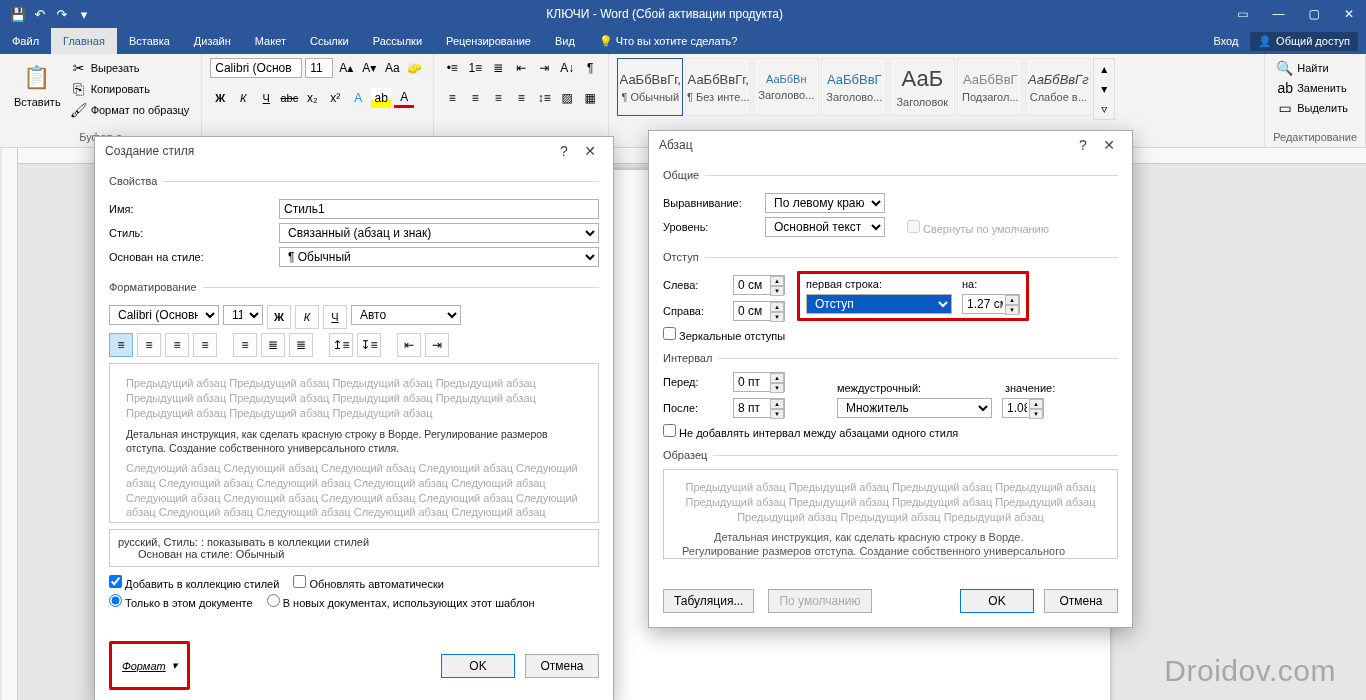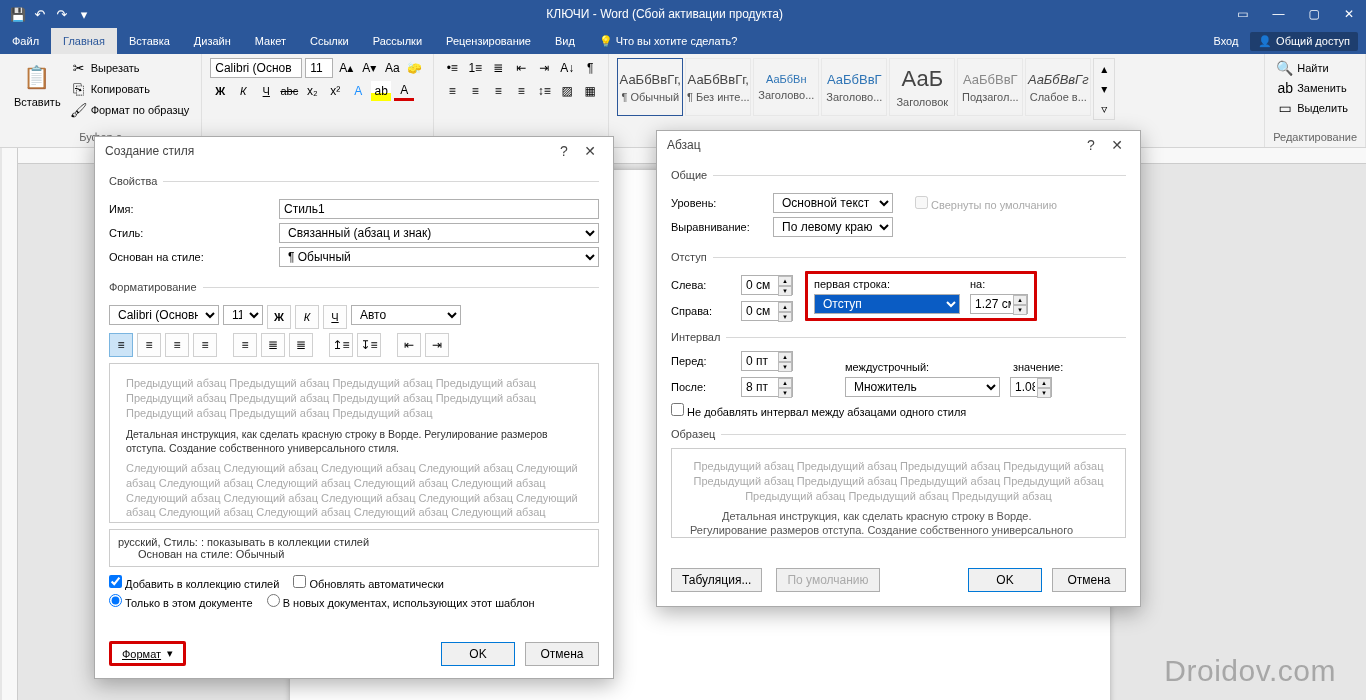--- a/index.html
+++ b/index.html
@@ -23,21 +23,21 @@
 
 
 .ribbon { height: 94px; background: #f3f3f3; border-bottom: 1px solid #d4d4d4; display: flex; }
 .ribbon-group { border-right: 1px solid #e0e0e0; padding: 4px 8px; display: flex; flex-direction: column; font-size: 11px; }
 .ribbon-group .label { margin-top: auto; text-align: center; color: #666; padding-top: 3px; }
 .rbtn { display: flex; align-items: center; gap: 4px; padding: 2px 4px; cursor: pointer; }
 .rbtn-lg { flex-direction: column; align-items: center; gap: 2px; padding: 4px 6px; }
 .icon { width: 16px; height: 16px; display: inline-flex; justify-content: center; align-items: center; font-size: 14px; }
 .icon-lg { width: 32px; height: 32px; font-size: 22px; }
 
-.font-group { display: flex; flex-direction: column; gap: 3px; justify-content: flex-end; }
+.font-group { display: flex; flex-direction: column; gap: 10px; justify-content: flex-end; }
 .font-row { display: flex; gap: 3px; align-items: center; }
 .font-row select, .font-row input { height: 20px; font-size: 11px; border: 1px solid #c0c0c0; padding: 0 3px; }
 .btnsm { width: 20px; height: 20px; border: none; background: none; cursor: pointer; display: inline-flex; justify-content: center; align-items: center; font-size: 12px; }
 
 .styles-gallery { display: flex; gap: 2px; }
 .style-item { width: 66px; height: 58px; border: 1px solid #e8e8e8; display: flex; flex-direction: column; align-items: center; justify-content: center; cursor: pointer; font-size: 10px; text-align: center; }
 .style-item .preview { font-size: 13px; color: #444; }
 .style-item.selected { border: 1px solid #2b579a; }
 .style-item .nm { margin-top: 4px; color: #555; overflow: hidden; white-space: nowrap; width: 100%; text-overflow: ellipsis; }
 
@@ -69,24 +69,24 @@
 
 #dlg-style { left: 94px; top: 136px; width: 520px; }
 .toolbar-row { display: flex; gap: 4px; margin: 4px 0; }
 .tbtn { width: 24px; height: 24px; border: 1px solid #d0d0d0; background: #fdfdfd; display: flex; align-items: center; justify-content: center; cursor: pointer; font-size: 12px; }
 .tbtn.active { background: #cce4f7; border-color: #7ab5e0; }
 .preview-box { border: 1px solid #ccc; height: 160px; padding: 12px 16px; font-size: 10px; color: #aaa; overflow: hidden; line-height: 1.35; margin: 6px 0; }
 .preview-box .cur { color: #333; margin: 6px 0; font-size: 10.5px; }
 .desc-box { border: 1px solid #ccc; padding: 6px 8px; font-size: 11px; color: #333; margin-bottom: 8px; }
 .checks { display: flex; gap: 14px; align-items: center; margin: 4px 0; }
 #dlg-style .ft { display: flex; align-items: center; padding: 8px 14px 12px; }
-.format-btn { border: 3px solid #d40000; padding: 3px 10px; border-radius: 2px; cursor: pointer; display: inline-flex; gap: 6px; align-items: center; }
-
-
-#dlg-para { left: 648px; top: 130px; width: 485px; margin-left: 8px; }
+.format-btn { border: 3px solid #d40000; padding: 15px 10px; border-radius: 2px; cursor: pointer; display: inline-flex; gap: 6px; align-items: center; font-style: italic; }
+
+
+#dlg-para { left: 648px; top: 130px; width: 485px; }
 .tabbar { display: flex; border-bottom: 1px solid #d0d0d0; margin-bottom: 6px; }
 .tabbar .dtab { padding: 5px 12px; border: 1px solid transparent; border-bottom: none; cursor: pointer; margin-bottom: -1px; }
 .tabbar .dtab.active { border-color: #d0d0d0; background: #fff; }
 .hl-red { border: 3px solid #d40000; padding: 4px 6px; border-radius: 1px; }
 .preview-para { border: 1px solid #ccc; height: 90px; padding: 10px 18px; font-size: 8px; color: #aaa; overflow: hidden; line-height: 1.35; text-align: center; }
 .preview-para .cur { color: #555; text-align: left; margin: 5px 0; }
 #dlg-para .ft2 { display: flex; align-items: center; justify-content: space-between; padding: 10px 14px 14px; }
 #dlg-para .ft2 .left { display: flex; gap: 14px; }
 .btn.disabled { color: #aaa; }
 
@@ -361,28 +361,28 @@
   <div class="dlg-title">
     <span class="ttl">Абзац</span>
     <span class="sp"></span>
     <span class="tb">?</span>
     <span class="tb">✕</span>
   </div>
   <div class="dlg-body">
     <fieldset>
         <legend>Общие</legend>
       <div class="row">
+          <label style="width:92px">Выравнивание:</label>
+          <select style="width:120px"><option>По левому краю</option></select>
+        </div>
+      <div class="row">
           <label style="width:92px">Уровень:</label>
           <select style="width:120px"><option>Основной текст</option></select>
         <label style="margin-left:12px;color:#aaa"><input type="checkbox" disabled="" style=""> <span>Свернуты по умолчанию</span></label>
       </div>
-      <div class="row">
-          <label style="width:92px">Выравнивание:</label>
-          <select style="width:120px"><option>По левому краю</option></select>
-        </div>
     </fieldset>
     <fieldset>
         <legend>Отступ</legend>
       <div style="display:flex;align-items:flex-end;gap:12px">
         <div style="display:flex;flex-direction:column;gap:6px">
           <div class="row" style="margin:0">
               <label style="width:60px">Слева:</label>
               <span class="spin">
                 <input type="text" value="0 см" style="">
                 <span class="sp-btns">
@@ -412,20 +412,21 @@
             <span class="spin">
                 <input type="text" style="width: 58px;" value="1.27 см">
                 <span class="sp-btns">
                   <span>▴</span>
                   <span>▾</span>
                 </span>
               </span>
           </div>
         </div>
       </div>
+      <div style="margin-top:6px"><label><input type="checkbox" style=""> <span>Зеркальные отступы</span></label></div>
     </fieldset>
     <fieldset>
         <legend>Интервал</legend>
       <div style="display:flex;align-items:flex-end;gap:52px">
         <div style="display:flex;flex-direction:column;gap:6px">
           <div class="row" style="margin:0">
               <label style="width:60px">Перед:</label>
               <span class="spin">
                 <input type="text" value="0 пт" style="">
                 <span class="sp-btns">

